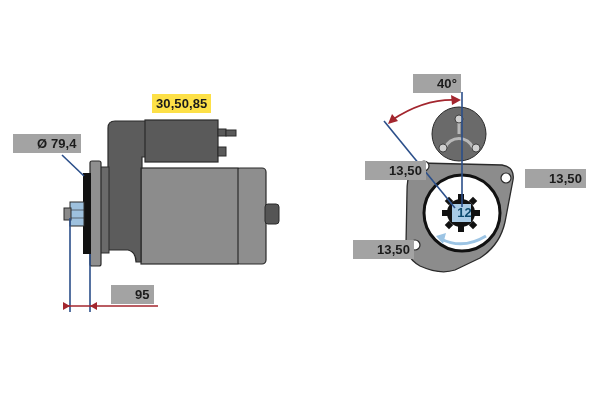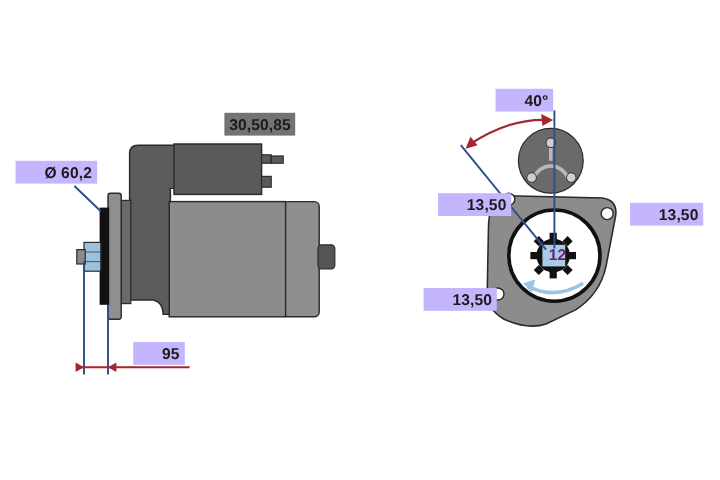--- a/index.html
+++ b/index.html
@@ -2,22 +2,22 @@
 <html><head>
 <meta charset="utf-8">
 <style>
   html, body { margin:0; padding:0; background:#ffffff; }
   body { width:600px; height:400px; position:relative; overflow:hidden; font-family:"Liberation Sans", sans-serif; }
   svg.diagram { position:absolute; left:0; top:0; width:600px; height:400px; }
   .label {
     position:absolute; font-family:"Liberation Sans", sans-serif; font-weight:bold;
     font-size:13px; color:#1b1b1b; padding:2px 4px; line-height:15px; letter-spacing:0.1px;
   }
-  .yellow { background:#c4b5fd;padding-left:24px; }
-  .blue { background:#737373;margin-left:35px; }
+  .yellow { background:#a3a3a3;padding-left:24px; }
+  .blue { background:#fde047; }
 </style>
 </head>
 <body>
 
 <svg class="diagram" viewBox="0 0 600 400" xmlns="http://www.w3.org/2000/svg">
 
   <g>
 
     <rect x="236" y="168" width="30" height="96" rx="4" fill="#8e8e8e" stroke="#2a2a2a" stroke-width="1.2"></rect>
 
@@ -89,20 +89,20 @@
 
     <line x1="462" y1="92" x2="462" y2="207" stroke="#2b4f8a" stroke-width="1.6"></line>
     <line x1="384" y1="121" x2="455" y2="208" stroke="#2b4f8a" stroke-width="1.6"></line>
     <path d="M392,120 Q425,98 458,100" fill="none" stroke="#a3262e" stroke-width="1.8"></path>
     <polygon points="388,124 392,114 398,121" fill="#a3262e"></polygon>
     <polygon points="461,100 451,95 452,105" fill="#a3262e"></polygon>
   </g>
 </svg>
 
 <div class="label blue" style="left:152px; top:94px;">30,50,85</div>
-<div class="label yellow" style="left:13px; top:134px;">Ø 60,2</div>
+<div class="label yellow" style="left:13px; top:134px;">Ø 79,4</div>
 <div class="label yellow" style="left:111px; top:285px;">95</div>
 
 <div class="label yellow" style="left:413px; top:74px;">40°</div>
 <div class="label yellow" style="left:365px; top:161px;">13,50</div>
 <div class="label yellow" style="left:525px; top:169px;">13,50</div>
 <div class="label yellow" style="left:353px; top:240px;">13,50</div>
-<div style="position:absolute; left:452px; top:205px; width:25px; text-align:center; font-family:'Liberation Sans', sans-serif; font-weight:bold; font-size:13px; line-height:16px; color:#701a75;">12</div>
+<div style="position:absolute; left:452px; top:205px; width:25px; text-align:center; font-family:'Liberation Sans', sans-serif; font-weight:bold; font-size:13px; line-height:16px; color:#0c4a6e;">12</div>
 
 </body></html>

